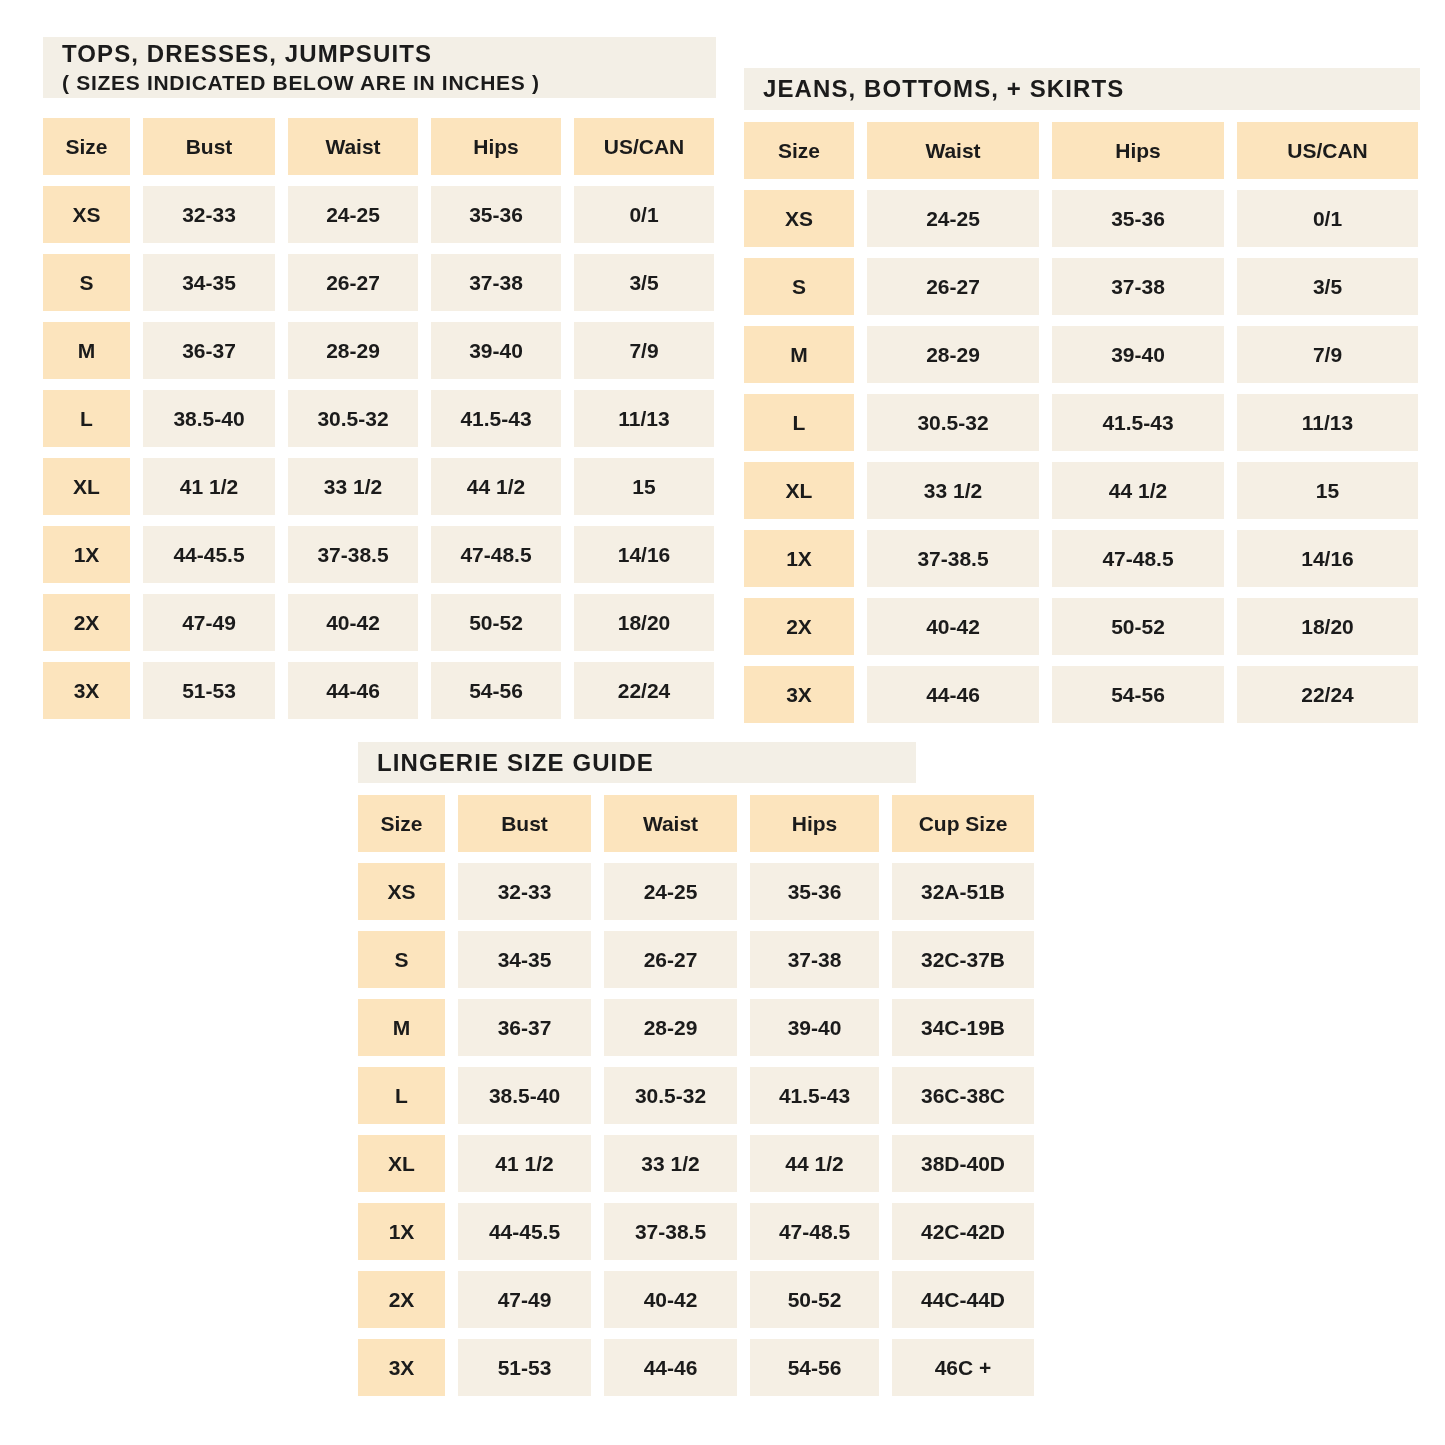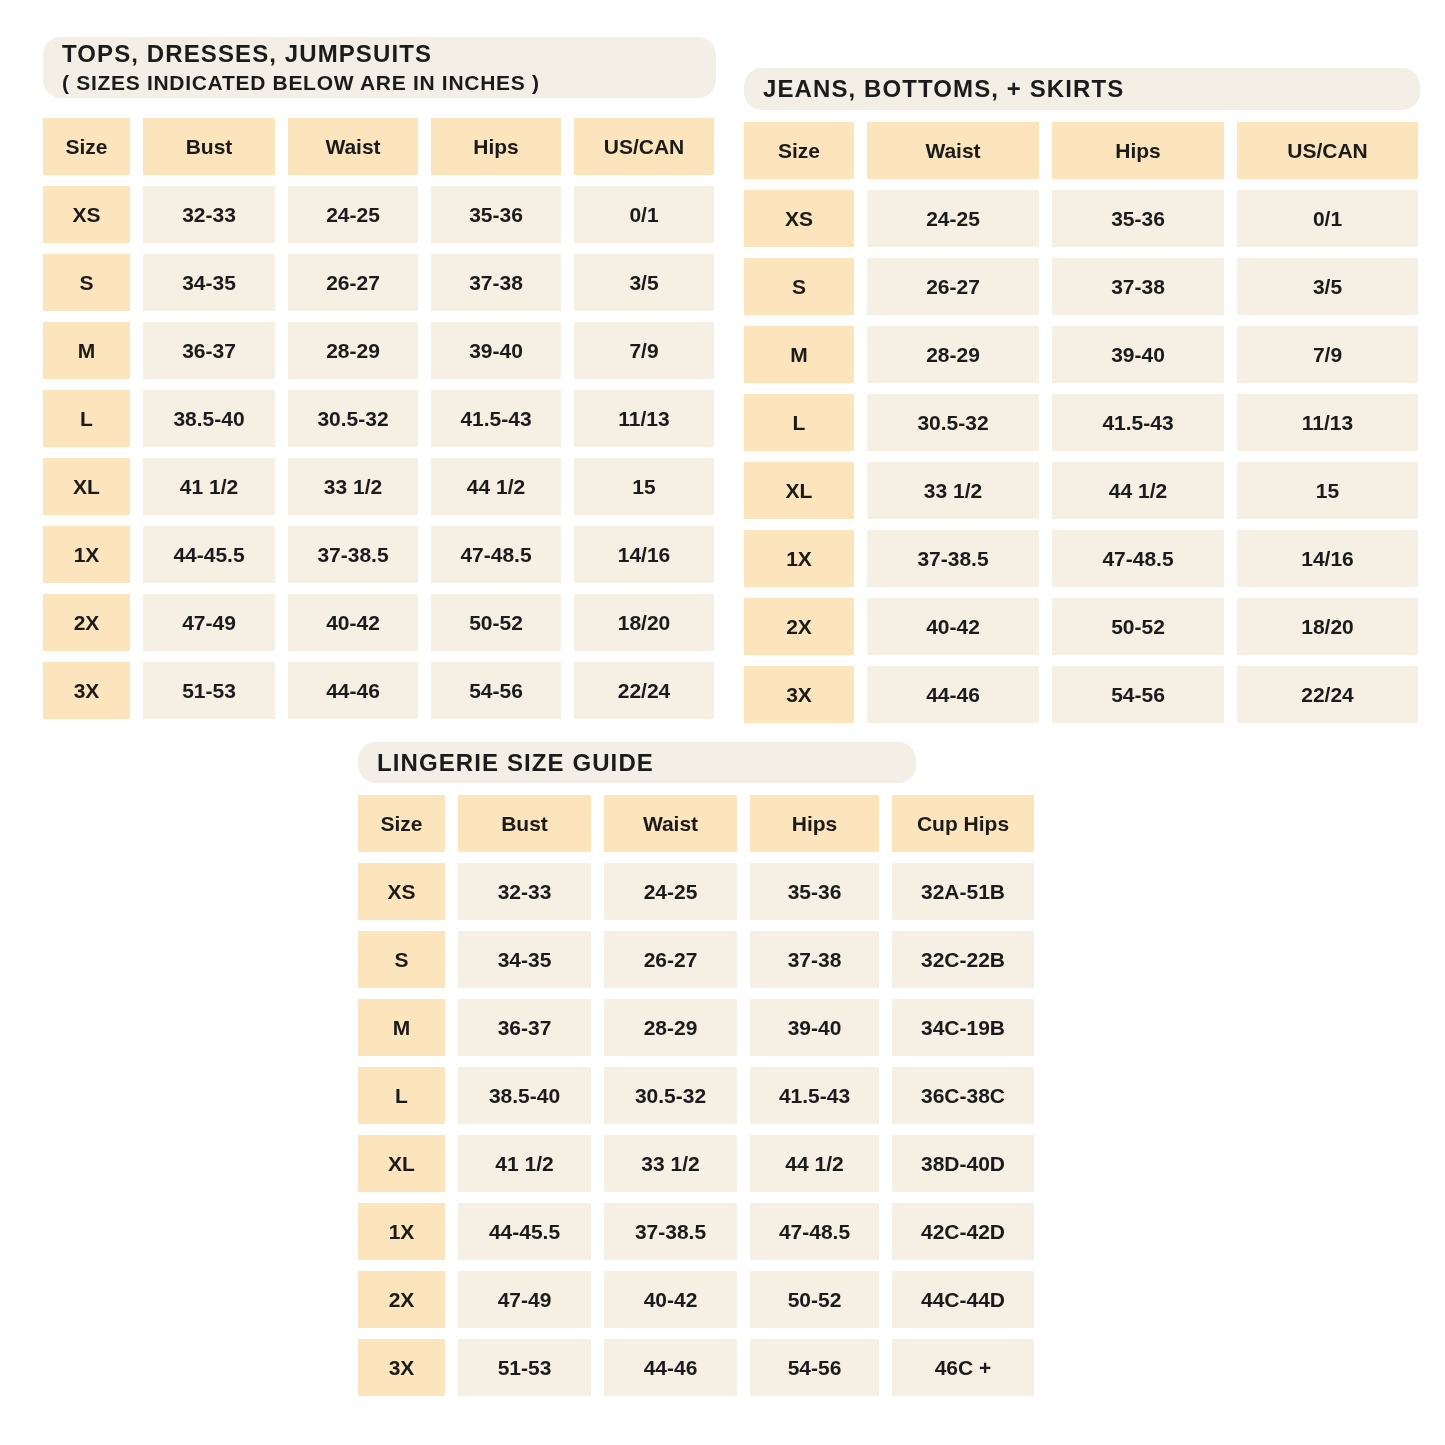--- a/index.html
+++ b/index.html
@@ -8,21 +8,21 @@
     background:#ffffff;
     font-family:"Liberation Sans", sans-serif;
     color:#1b1b1b;
     position:relative;
     overflow:hidden;
   }
   .size-table { position:absolute; }
   .banner {
     background:#f3efe6;
     display:flex; flex-direction:column; justify-content:center;
-    padding-left:19px; box-sizing:border-box;border-radius:18px;
+    padding-left:19px; box-sizing:border-box;
   }
   .banner .title-line {
     font-weight:bold; font-size:24px; letter-spacing:1.1px;
     white-space:nowrap;
   }
   .banner .subtitle-line {
     font-weight:bold; font-size:21px; letter-spacing:0.7px;
     margin-top:3px; white-space:nowrap;
   }
   .grid {
@@ -153,31 +153,31 @@
 
 <div class="size-table" id="table-lingerie">
   <div class="banner">
     <div class="title-line">LINGERIE SIZE GUIDE</div>
   </div>
   <div class="grid">
       <div class="cell head">Size</div>
       <div class="cell head">Bust</div>
       <div class="cell head">Waist</div>
       <div class="cell head">Hips</div>
-      <div class="cell head">Cup Hips</div>
+      <div class="cell head">Cup Size</div>
       <div class="cell size">XS</div>
       <div class="cell val">32-33</div>
       <div class="cell val">24-25</div>
       <div class="cell val">35-36</div>
       <div class="cell val">32A-51B</div>
       <div class="cell size">S</div>
       <div class="cell val">34-35</div>
       <div class="cell val">26-27</div>
       <div class="cell val">37-38</div>
-      <div class="cell val">32C-22B</div>
+      <div class="cell val">32C-37B</div>
       <div class="cell size">M</div>
       <div class="cell val">36-37</div>
       <div class="cell val">28-29</div>
       <div class="cell val">39-40</div>
       <div class="cell val">34C-19B</div>
       <div class="cell size">L</div>
       <div class="cell val">38.5-40</div>
       <div class="cell val">30.5-32</div>
       <div class="cell val">41.5-43</div>
       <div class="cell val">36C-38C</div>

